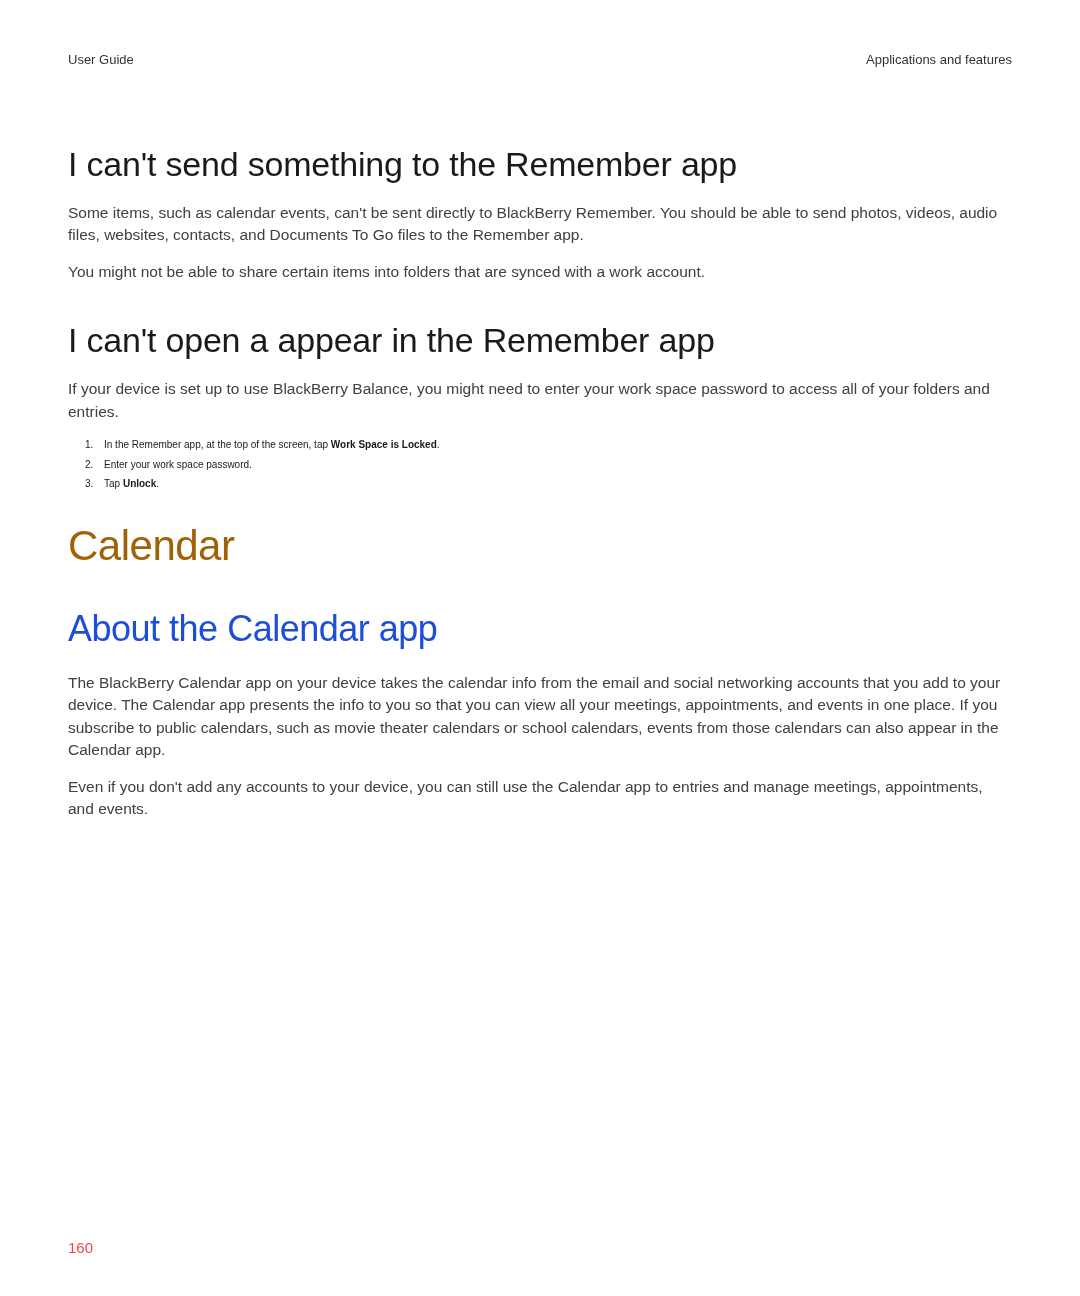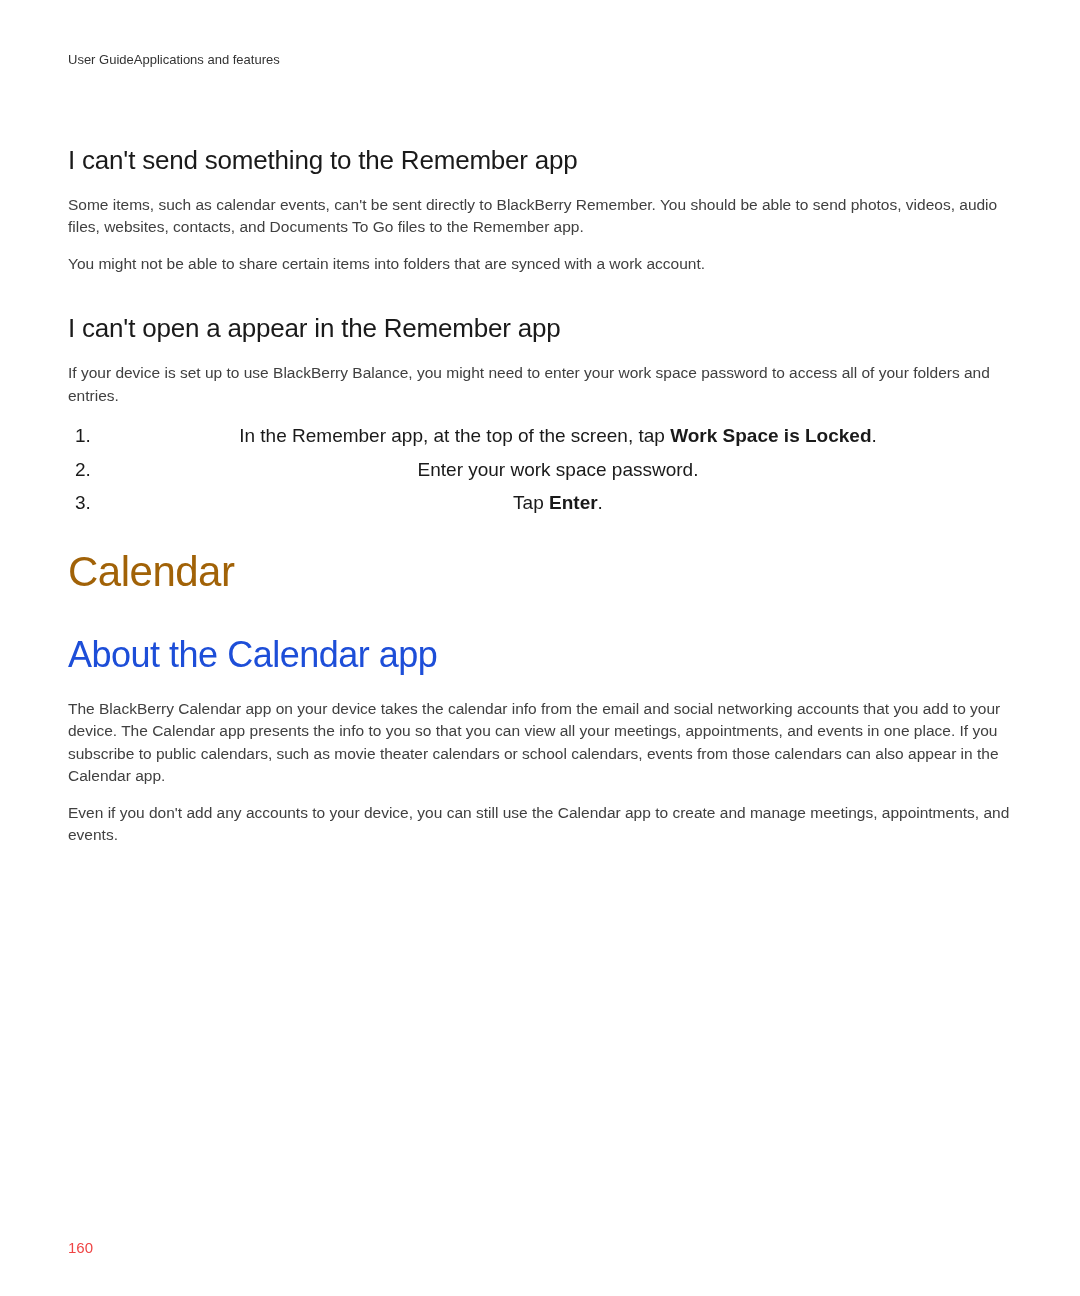--- a/index.html
+++ b/index.html
@@ -15,26 +15,27 @@
       color: #1a1a1a;
       position: relative;
     }
     .page {
       padding: 52px 68px 40px 68px;
       height: 100%;
       position: relative;
     }
     .header {
       display: flex;
+      justify-content: space-between;
       font-size: 13px;
       color: #333;
       margin-bottom: 78px;
     }
     .h2 {
-      font-size: 26px;
+      font-size: 34px;
       font-weight: 400;
       color: #1a1a1a;
       margin-bottom: 18px;
       letter-spacing: -0.2px;
     }
     .para {
       font-size: 15.5px;
       line-height: 1.45;
       color: #404040;
       margin-bottom: 14px;
@@ -43,25 +44,24 @@
     .section-gap {
       margin-top: 38px;
     }
     .ol {
       list-style: decimal;
       padding-left: 28px;
       margin-top: 12px;
       margin-bottom: 28px;
     }
     .ol li {
-      font-size: 19px;
+      font-size: 10px;
       line-height: 1.55;
       margin-bottom: 4px;
       padding-left: 8px;
-      text-align: center;
     }
     .bold {
       font-weight: 700;
     }
     .chapter-title {
       font-size: 42px;
       font-weight: 400;
       color: #a16207;
       margin-top: 30px;
       margin-bottom: 38px;
@@ -98,25 +98,25 @@
 
   <h2 class="h2 section-gap">I can't open a appear in the Remember app</h2>
   <p class="para">If your device is set up to use BlackBerry Balance, you might need to enter your work space password to access all of your folders and entries.</p>
 
   <ol class="ol">
     <li>
       <span>In the Remember app, at the top of the screen, tap </span><span class="bold">Work Space is Locked</span><span>.</span>
     </li>
     <li>Enter your work space password.</li>
     <li>
-      <span>Tap </span><span class="bold">Enter</span><span>.</span>
+      <span>Tap </span><span class="bold">Unlock</span><span>.</span>
     </li>
   </ol>
 
   <h1 class="chapter-title">Calendar</h1>
 
   <h2 class="h1-sub">About the Calendar app</h2>
   <p class="para">The BlackBerry Calendar app on your device takes the calendar info from the email and social networking accounts that you add to your device. The Calendar app presents the info to you so that you can view all your meetings, appointments, and events in one place. If you subscribe to public calendars, such as movie theater calendars or school calendars, events from those calendars can also appear in the Calendar app.</p>
-  <p class="para">Even if you don't add any accounts to your device, you can still use the Calendar app to create and manage meetings, appointments, and events.</p>
+  <p class="para">Even if you don't add any accounts to your device, you can still use the Calendar app to entries and manage meetings, appointments, and events.</p>
 
   <div class="page-number">160</div>
 
 </div>
 
 </body></html>

